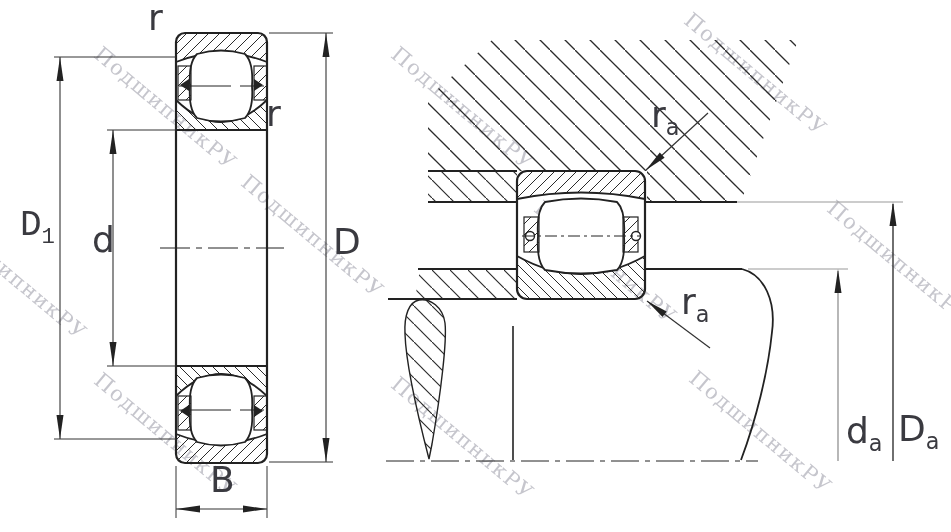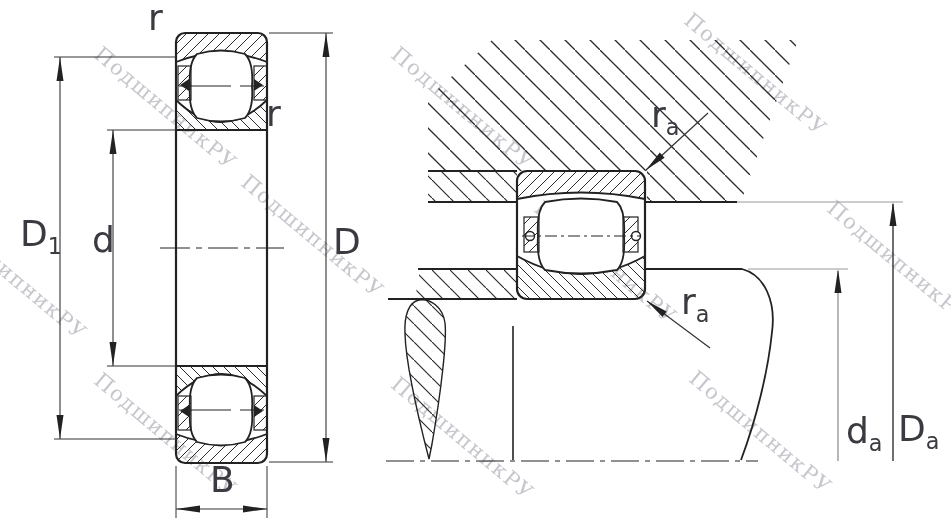--- a/index.html
+++ b/index.html
@@ -143,21 +143,21 @@
       <polygon points="838,269 834.5,293 841.5,293" fill="#222"></polygon>
 
       <path d="M737,202 H903" stroke="#999" stroke-width="1"></path>
       <line x1="893" y1="204" x2="893" y2="461" stroke="#333" stroke-width="1.4"></line>
       <polygon points="893,202 889.5,226 896.5,226" fill="#222"></polygon>
     </g>
   </svg>
 
   <span class="lbl" style="left:148px;top:0px;"><span>r</span></span>
   <span class="lbl" style="left:266px;top:96px;"><span>r</span></span>
-  <span class="lbl" style="left:20px;top:216px;"><span>D</span><sub>1</sub></span>
+  <span class="lbl" style="left:20px;top:208px;font-family:Liberation Mono, monospace;"><span>D</span><sub>1</sub></span>
   <span class="lbl" style="left:92px;top:222px;"><span>d</span></span>
   <span class="lbl" style="left:333px;top:224px;"><span>D</span></span>
   <span class="lbl" style="left:210px;top:462px;"><span>B</span></span>
   <span class="lbl" style="left:651px;top:97px;"><span>r</span><sub>a</sub></span>
   <span class="lbl" style="left:681px;top:284px;"><span>r</span><sub>a</sub></span>
   <span class="lbl" style="left:846px;top:413px;"><span>d</span><sub>a</sub></span>
   <span class="lbl" style="left:898px;top:411px;"><span>D</span><sub>a</sub></span>
 
 </div>
 

